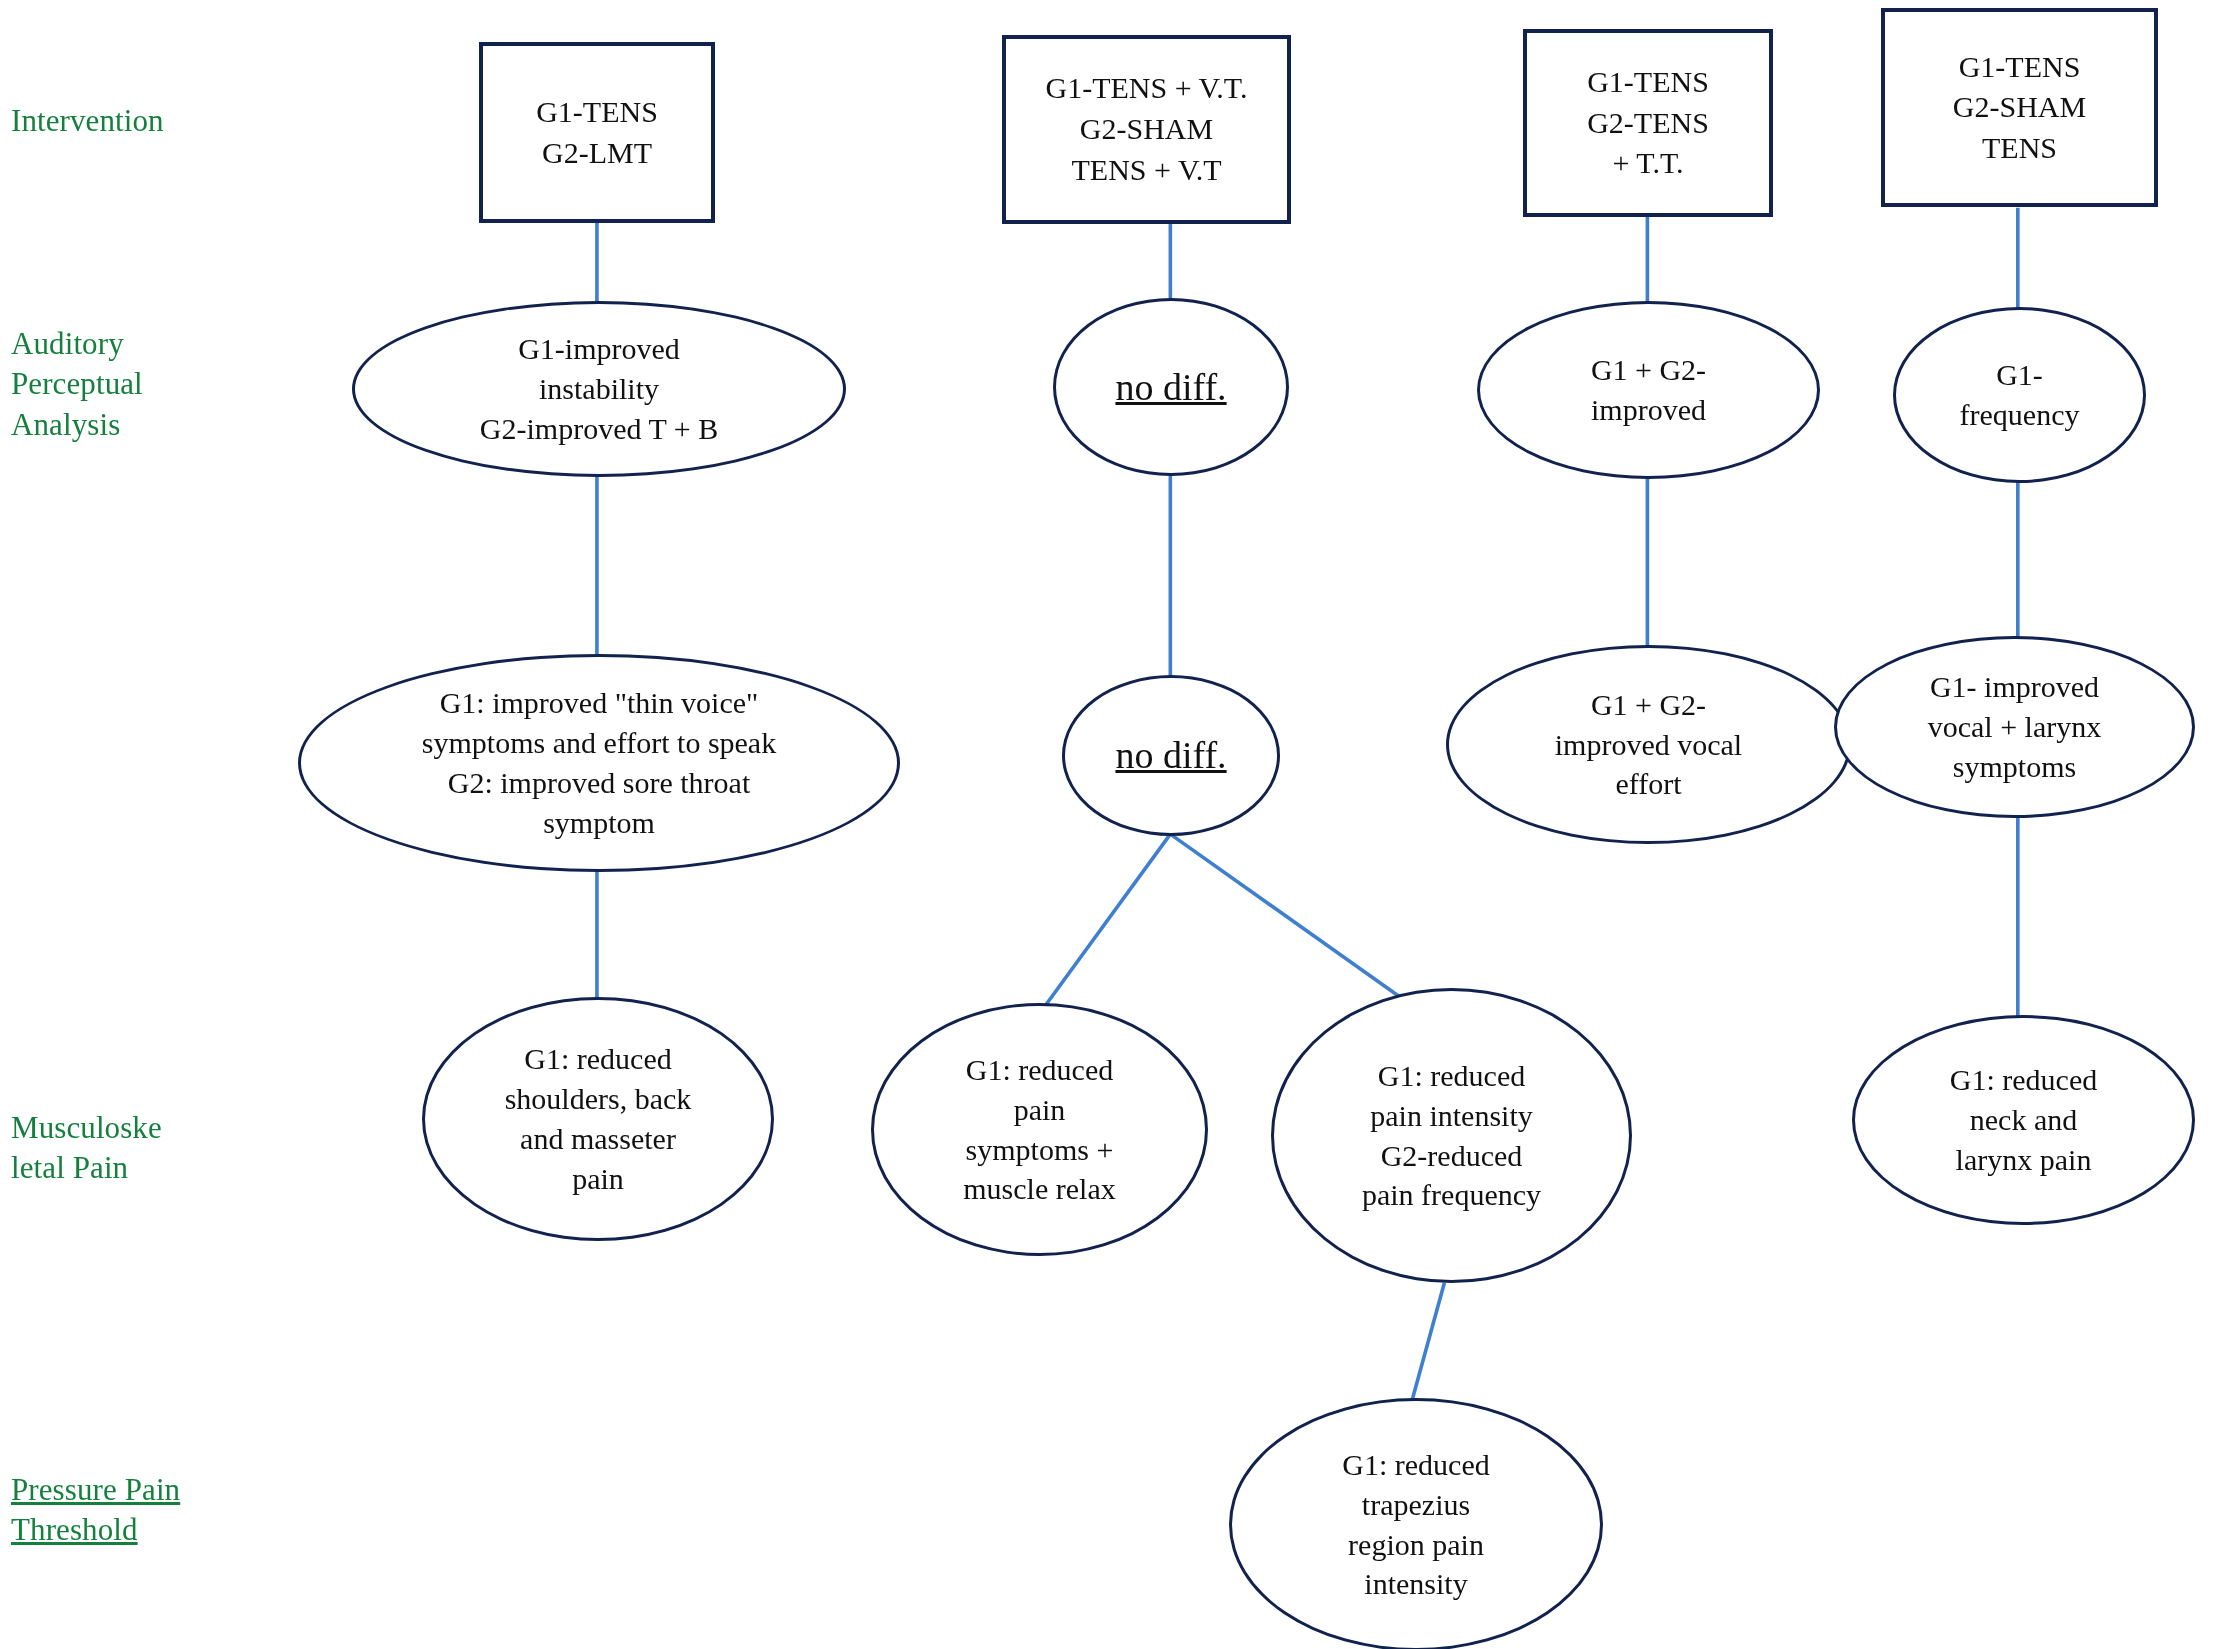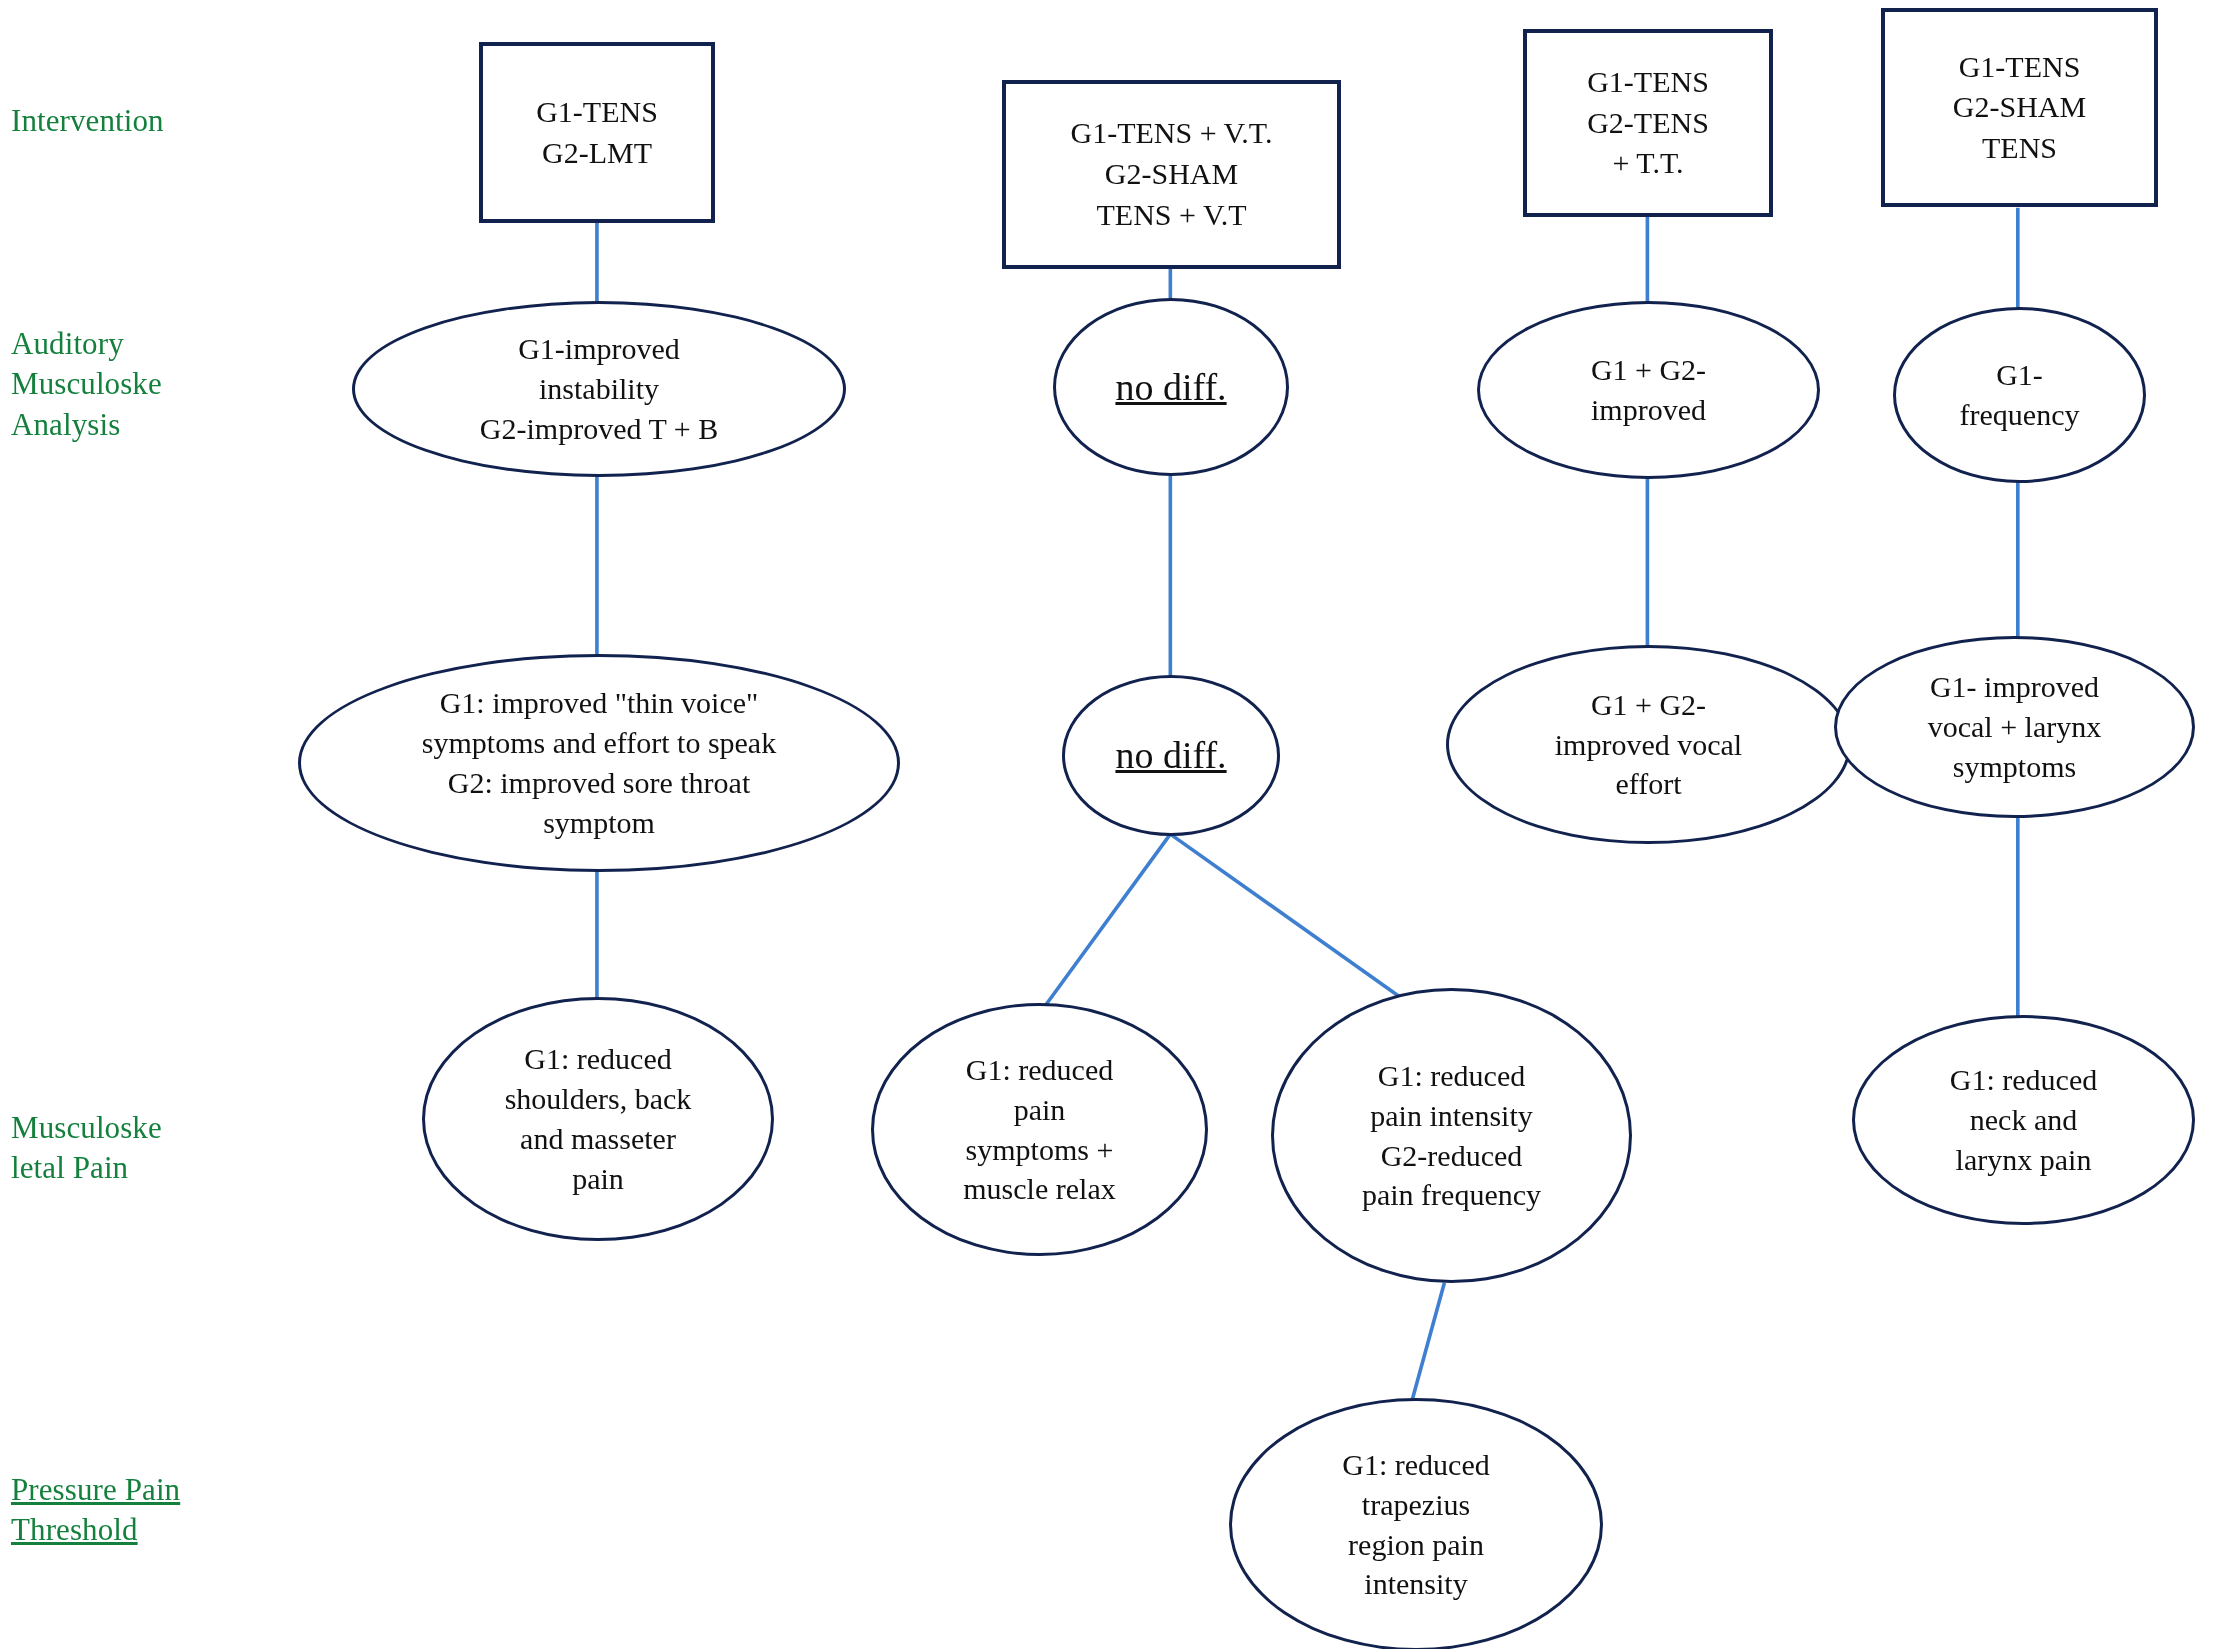--- a/index.html
+++ b/index.html
@@ -90,21 +90,21 @@
 
       <line x1="3350" y1="800" x2="3350" y2="1060"></line>
 
       <line x1="3350" y1="1355" x2="3350" y2="1690"></line>
     </g>
   </svg>
 
   <div class="row-label" style="left:11px;top:101px;width:259px;">Intervention</div>
 
   <div class="row-label" style="left:11px;top:324px;width:259px;">Auditory
-Musculoske
+Perceptual
 Analysis</div>
 
 
   <div class="row-label" style="left:11px;top:1108px;width:271px;">Musculoske
 letal Pain</div>
 
   <div class="row-label" style="left:11px;top:1470px;width:283px;text-decoration:underline;">Pressure Pain
 Threshold</div>
 
   <div class="node box" style="left:479px;top:42px;width:236px;height:181px;">
@@ -125,21 +125,21 @@
 symptom</span>
   </div>
 
   <div class="node ellipse" style="left:422px;top:997px;width:352px;height:244px;">
     <span class="txt">G1: reduced
 shoulders, back
 and masseter
 pain</span>
   </div>
 
-  <div class="node box" style="left:1002px;top:35px;width:339px;height:189px;margin-top:45px;">
+  <div class="node box" style="left:1002px;top:35px;width:289px;height:189px;">
     <span class="txt">G1-TENS + V.T.
 G2-SHAM
 TENS + V.T</span>
   </div>
 
   <div class="node ellipse" style="left:1053px;top:298px;width:236px;height:178px;">
     <span class="txt sm">no diff.</span>
   </div>
 
   <div class="node ellipse" style="left:1062px;top:675px;width:218px;height:161px;">

